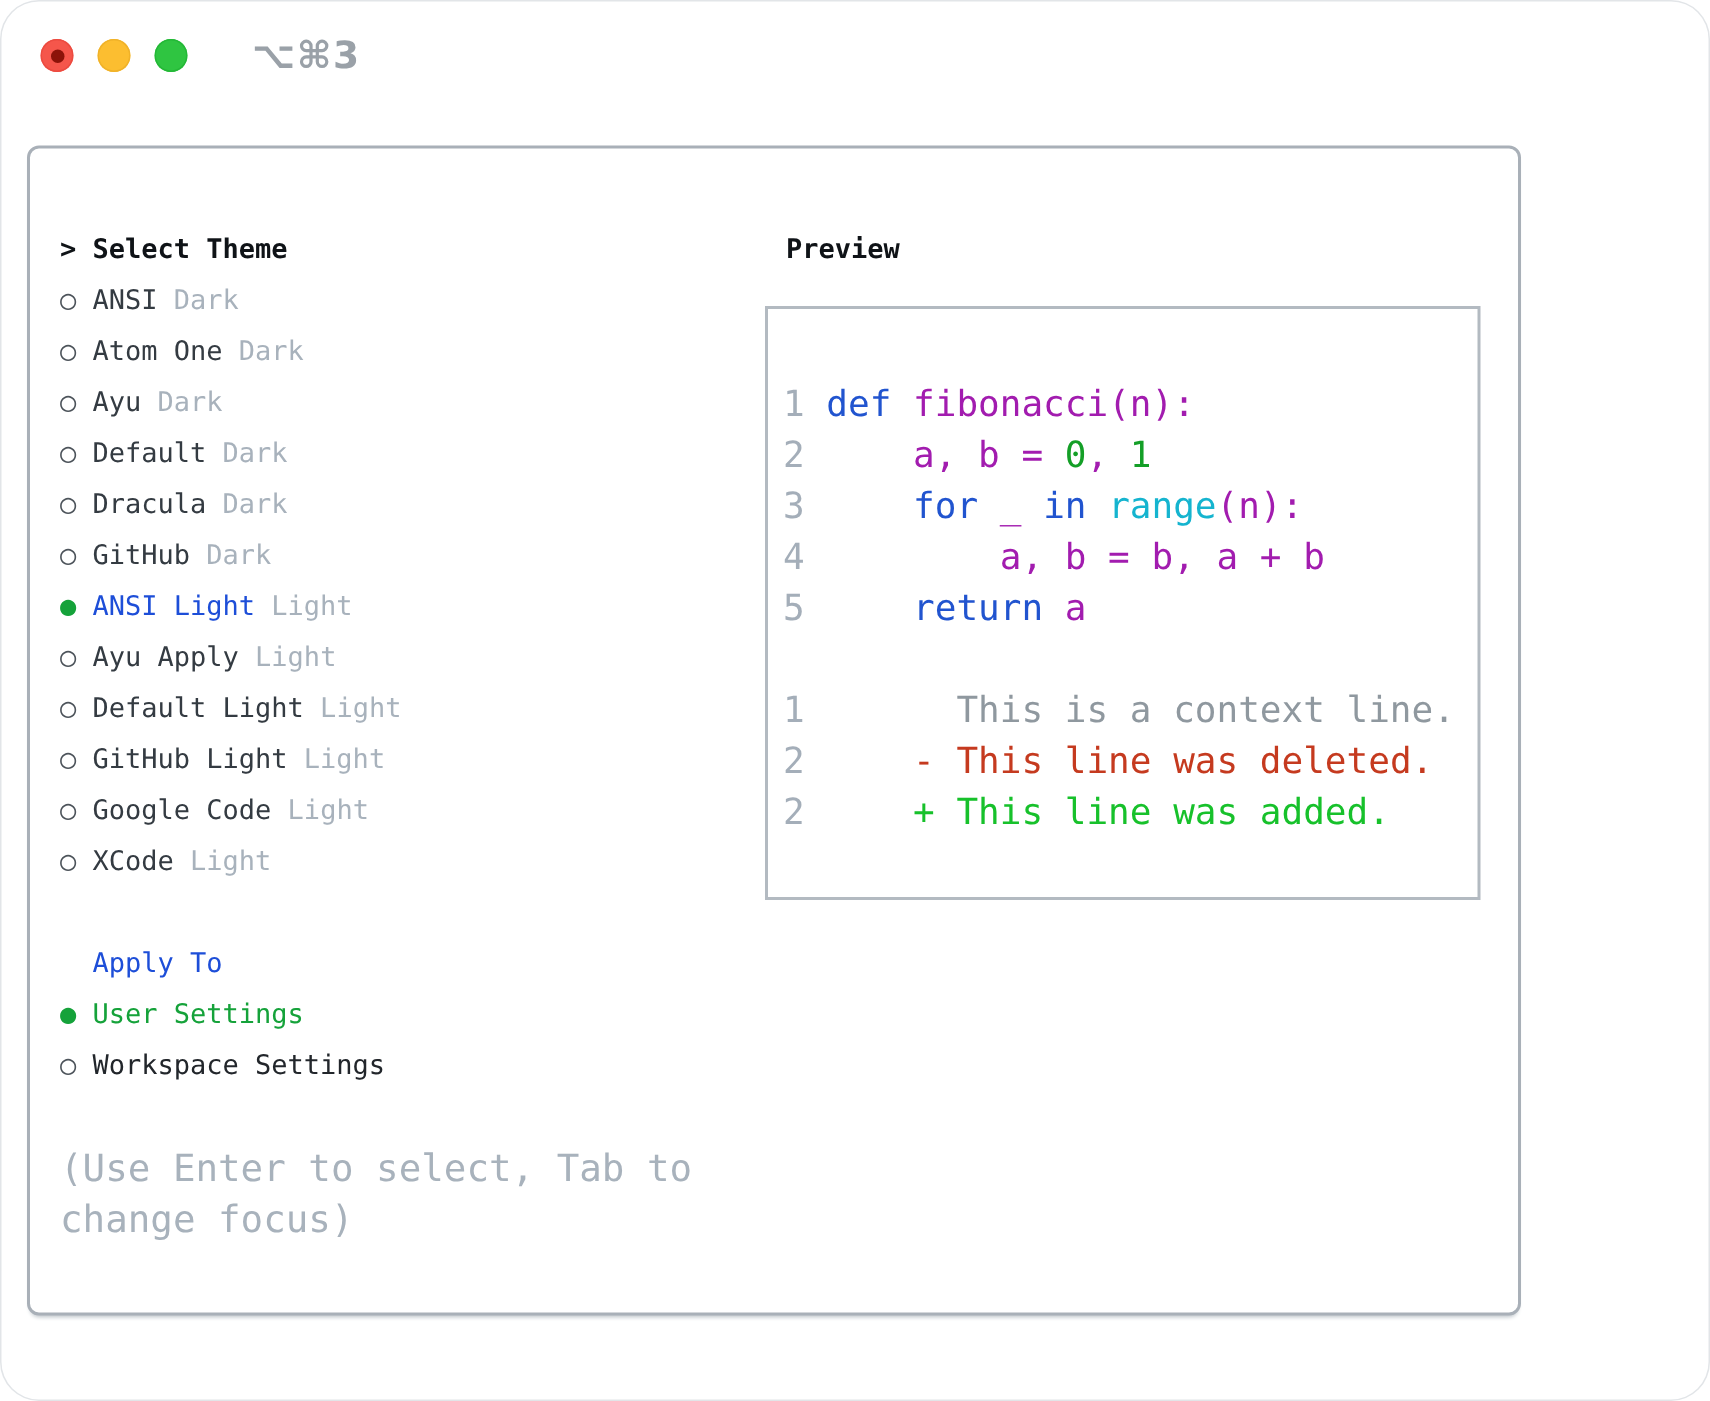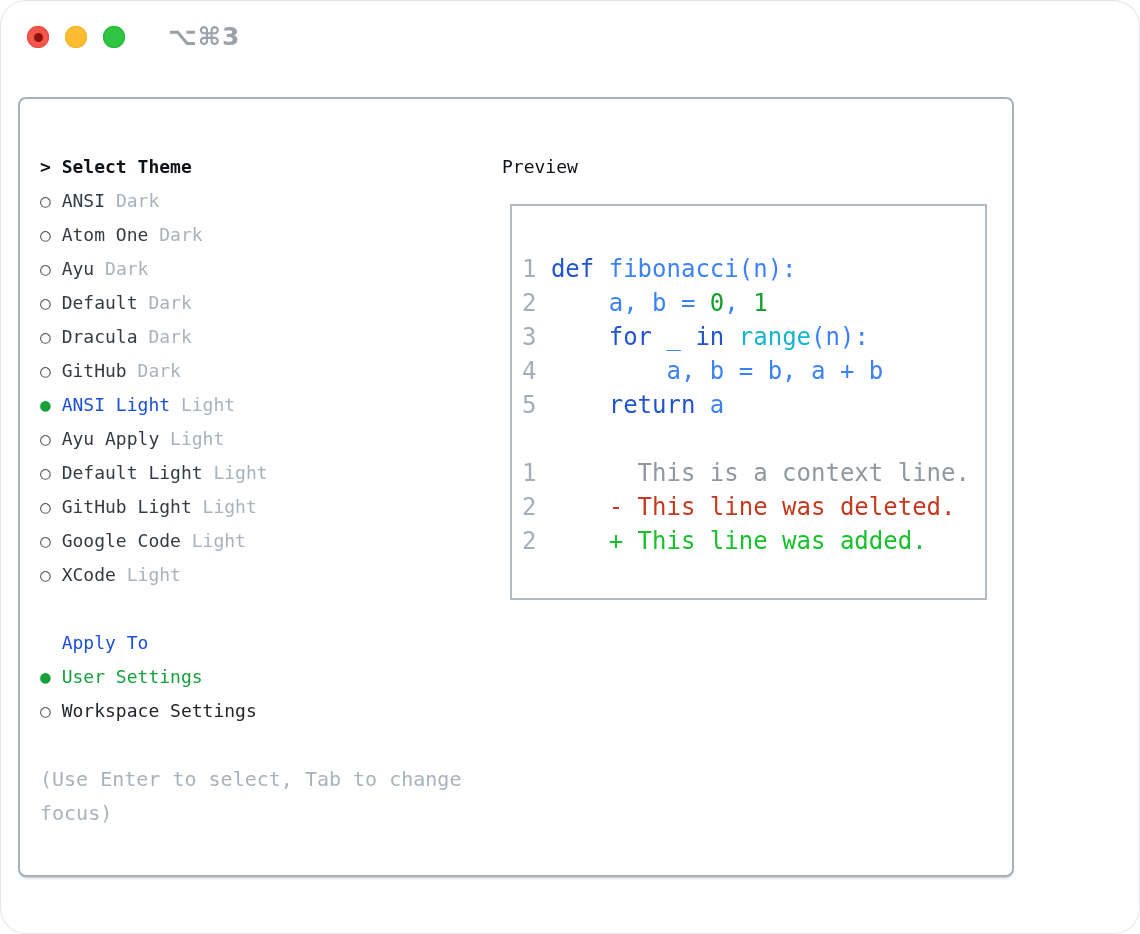--- a/index.html
+++ b/index.html
@@ -36,31 +36,31 @@
   .bullet.sel{ color:#15a23a; }
   .tname     { color:#343b42; }
   .tname.sel { color:#1d4ed8; }
   .variant   { color:#a8b2bc; }
   .opt-label { color:#22262b; }
   .opt-label.sel { color:#15a23a; }
   .apply-hdr { color:#1d4ed8; }
 
   .apply-col { position:absolute; left:20px; top:527px; }
   .hint { position:absolute; left:20px; top:663px; width:430px;
-          font-size:20px; line-height:34px; color:#a8b2bc; }
+          font-size:25px; line-height:34px; color:#a8b2bc; }
 
-  .preview-label { position:absolute; left:482px; top:51px; font-weight:normal; color:#0f1317; }
+  .preview-label { position:absolute; left:504px; top:51px; font-weight:bold; color:#0f1317; }
   .preview-box { position:absolute; left:490px; top:105px; width:477px; height:396px;
                  border:2px solid #b3bac1; background:#fff; overflow:hidden; }
   .preview-box pre { margin:0; padding:46px 0 0 10px; font-family:inherit;
                      font-size:24px; line-height:34px; white-space:pre; }
 
   
   .c-ln   { color:#a4aeb9; }
-  .c-code { color:#3b82f6;margin-top:48px; }
+  .c-code { color:#a21caf;margin-top:48px; }
   .c-kw   { color:#2154cf; }
   .c-bi   { color:#15b4cf; }
   .c-num  { color:#149f27; }
   .c-ctx  { color:#8f989f;text-align:right; }
   .c-del  { color:#c53a1f; }
   .c-add  { color:#17c12b; }
 </style>
 </head>
 <body>
 

